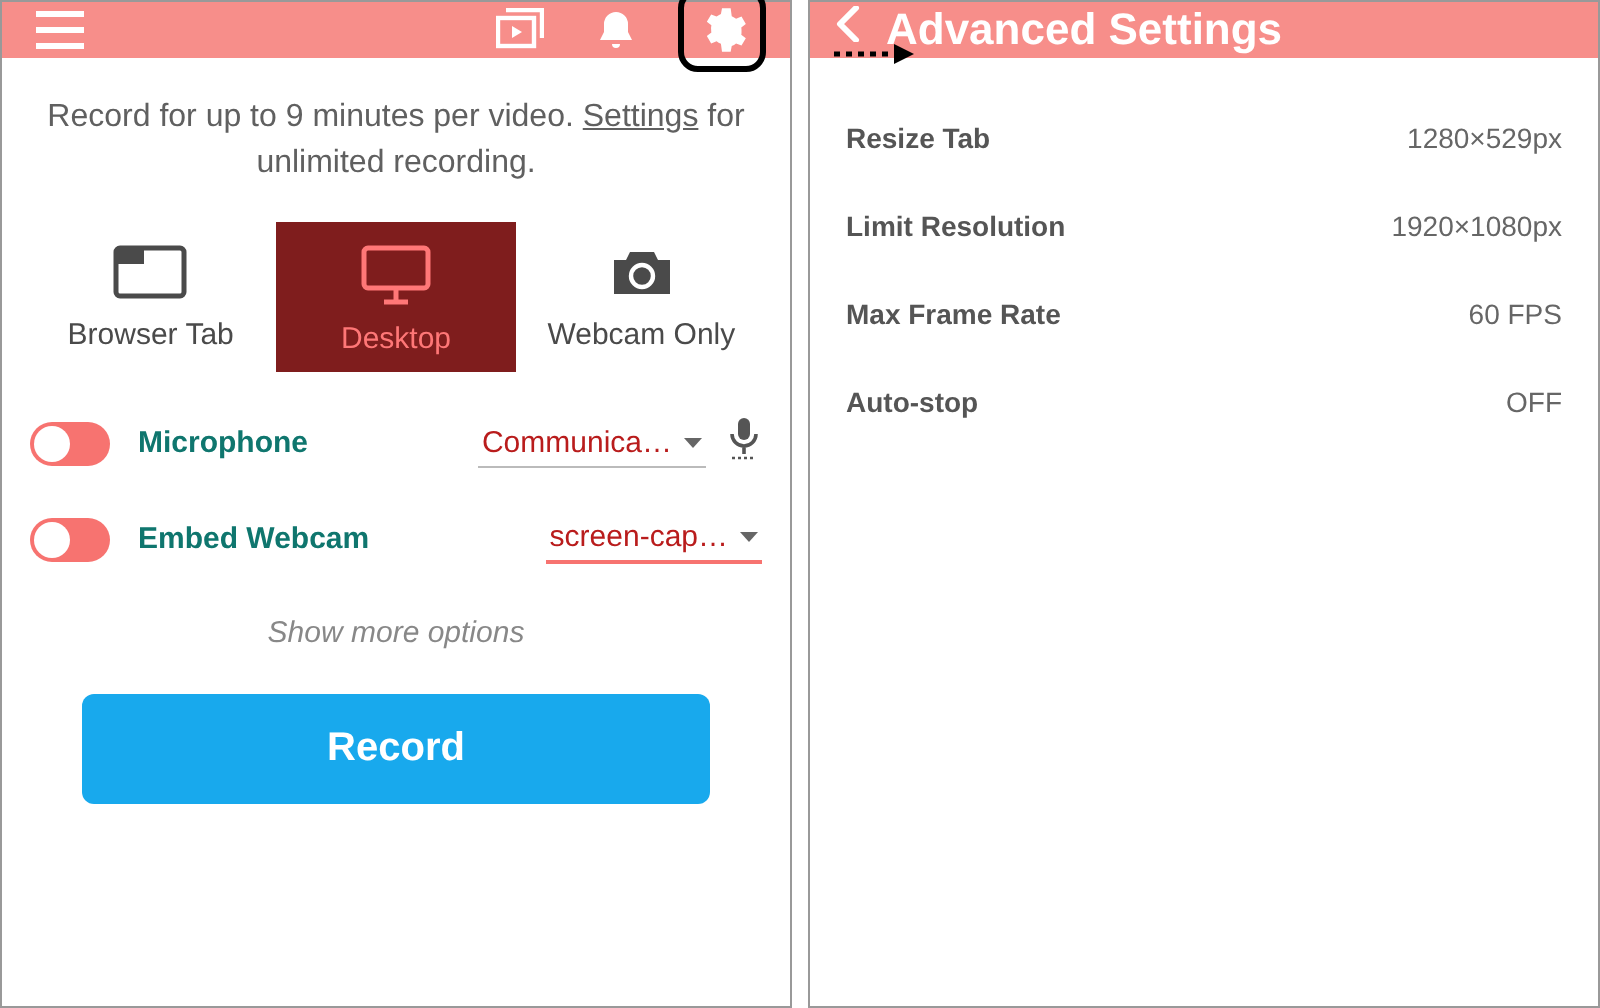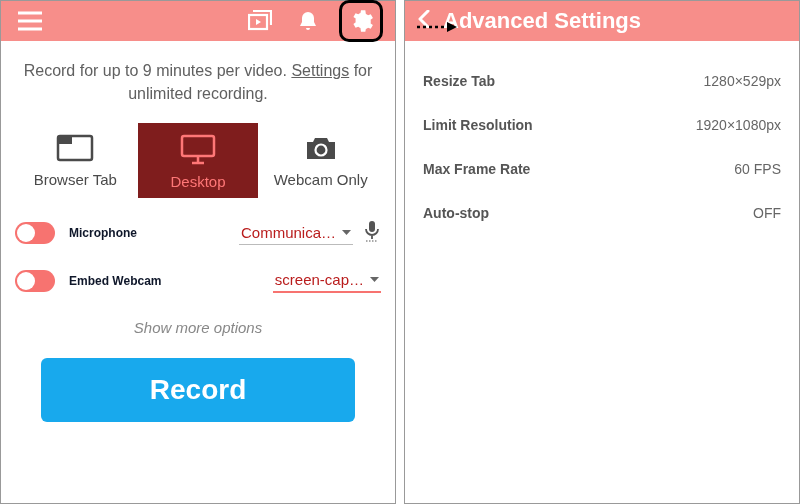--- a/index.html
+++ b/index.html
@@ -1,43 +1,43 @@
 <!DOCTYPE html>
 <html><head>
   <meta charset="utf-8">
   <style>
     * { box-sizing: border-box; margin: 0; padding: 0; font-family: -apple-system, BlinkMacSystemFont, "Segoe UI", Arial, sans-serif; }
     body { width: 800px; height: 504px; background: #fff; overflow: hidden; position: relative; }
     .container { display: flex; width: 100%; height: 100%; }
     .panel { flex: 1; border: 1px solid #999; display: flex; flex-direction: column; background: #fff; }
     .panel.left { margin-right: 4px; }
     .panel.right { margin-left: 4px; }
-    .header { background: #f78e8a; height: 40px; display: flex; align-items: center; padding: 0 12px; }
+    .header { background: #f78e8a; height: 28px; display: flex; align-items: center; padding: 0 12px; }
     .header-icon { color: #fff; width: 34px; height: 34px; display: flex; align-items: center; justify-content: center; cursor: pointer; }
     .header-icons-right { margin-left: auto; display: flex; gap: 14px; align-items: center; }
     .gear-wrap { border: 3px solid #000; border-radius: 10px; padding: 1px 2px; position:relative; z-index:3; }
     .header-title { color: #fff; font-size: 22px; font-weight: 700; margin-left: 6px; }
     .chevron-back { color: #fff; font-size: 19px; font-weight: 700; margin-right: 6px; }
     .body { flex: 1; padding: 18px 14px; color: #555; }
     .promo { text-align: center; font-size: 16px; color: #606060; line-height: 1.45; }
     .promo .upgrade { text-decoration: underline; cursor: pointer; }
     .modes { display: flex; gap: 2px; margin-top: 18px; }
     .mode { flex: 1; text-align: center; padding: 10px 4px 8px; cursor: pointer; color: #4a4a4a; }
     .mode.active { background: #7f1d1d; color: #f77; }
     .mode-label { font-size: 15px; margin-top: 8px; display:block; }
     .mode svg { display:block; margin: 0 auto; }
     .row { display: flex; align-items: center; margin-top: 22px; }
     .toggle { width: 40px; height: 22px; border-radius: 12px; background: #f77370; position: relative; margin-right: 14px; cursor:pointer; }
     .toggle::after { content: ""; position: absolute; left: 2px; top: 2px; width: 18px; height: 18px; border-radius: 50%; background: #fff; }
-    .row-label { font-size: 12px; font-weight: 600; color: #0f172a; }
+    .row-label { font-size: 15px; font-weight: 600; color: #0f766e; }
     .dropdown { margin-left: auto; font-size: 15px; color: #b91c1c; border-bottom: 1px solid #bbb; padding: 3px 2px; display: flex; align-items: center; gap: 6px; cursor:pointer; max-width: 155px; }
     .dropdown.pink { border-bottom: 2px solid #f77370; }
     .mic-icon { margin-left: 10px; color:#555; }
     .show-more { text-align: center; font-style: italic; color: #888; font-size: 15px; margin-top: 26px; cursor:pointer; }
-    .record-btn { display: block; width: 86%; margin: 22px auto 0; background: #18a9ed; color: #fff; border: none; border-radius: 6px; padding: 16px 0; font-size: 28px; font-weight: 600; cursor: pointer; }
+    .record-btn { display: block; width: 86%; margin: 22px auto 0; background: #18a9ed; color: #fff; border: none; border-radius: 6px; padding: 16px 0; font-size: 20px; font-weight: 600; cursor: pointer; }
     .adv-row { display: flex; justify-content: space-between; padding: 14px 4px; font-size: 14px; color:#555; }
     .adv-row .label { font-weight: 600; }
     .adv-row .value { color: #666; }
     .arrow-dots { position: absolute; top: 22px; left: 417px; width: 40px; height: 10px; z-index: 4; pointer-events:none; }
     .ellipsis { overflow: hidden; text-overflow: ellipsis; white-space: nowrap; }
   </style>
 </head>
 <body>
 
 <div class="container">

